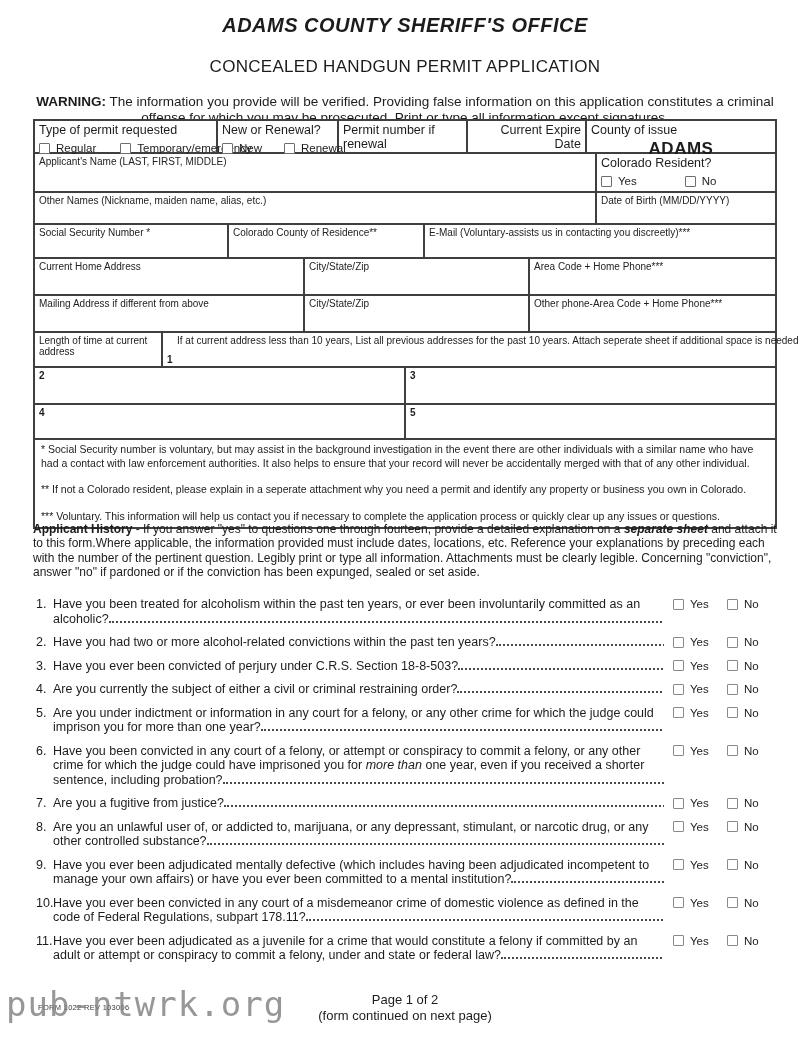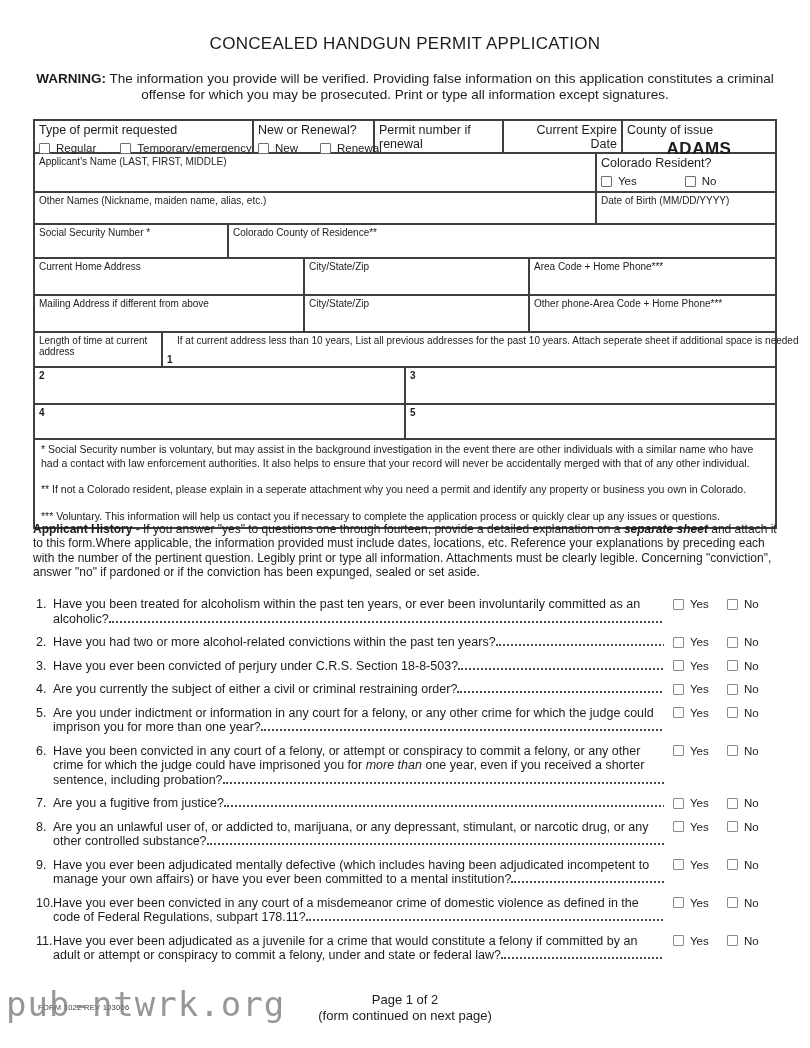--- a/index.html
+++ b/index.html
@@ -68,34 +68,35 @@
     font-size:34px; letter-spacing:1px;
     color:rgba(125,125,125,.8);
     white-space:nowrap;
   }
   .formnum {
     position:absolute; left:38px; top:1003px;
     font-size:7.5px; color:#3a3a3a; letter-spacing:.3px;
   }
 
   
-  .w-c1{width:219px;} .w-c2{width:121px;} .w-c3{width:129px;} .w-c4{width:119px;} .w-c5{width:182px; flex:1;}
+  .w-c1{width:183px;} .w-c2{width:121px;} .w-c3{width:129px;} .w-c4{width:119px;} .w-c5{width:182px; flex:1;}
   .w-name{width:562px;} .w-right{width:182px; flex:1;}
   .w-ssn{width:194px;} .w-cty{width:196px;} .w-mail{width:354px; flex:1;}
   .w-addr{width:270px;} .w-csz{width:225px;} .w-ph{width:182px; flex:1;}
   .w-len{width:132px;} .w-note{width:612px; flex:1;}
   .w-half{width:371px;} .w-half2{width:373px; flex:1;}
   .h-r1{height:33px;} .h-r2{height:39px;} .h-r3{height:32px;} .h-r4{height:34px;}
   .h-r5{height:37px;} .h-r6{height:37px;} .h-r7{height:35px;} .h-r8{height:37px;} .h-r9{height:35px;}
 </style>
 </head>
 <body>
 
 <div class="page">
 
+  <div class="title">ADAMS COUNTY SHERIFF'S OFFICE</div>
   <div class="subtitle">CONCEALED HANDGUN PERMIT APPLICATION</div>
   <div class="warning"><b>WARNING:</b><span> The information you provide will be verified. Providing false information on this application constitutes a criminal offense for which you may be prosecuted. Print or type all information except signatures.</span></div>
 
   <div class="ftable">
 
     <div class="frow h-r1">
       <div class="fcell w-c1">
         <div class="biglabel">Type of permit requested</div>
         <div style="display:flex;">
           <span class="cbline" style="margin-right:24px;">
@@ -160,20 +161,23 @@
         <div class="slabel">Date of Birth  (MM/DD/YYYY)</div>
       </div>
     </div>
 
     <div class="frow h-r4">
       <div class="fcell w-ssn">
         <div class="slabel">Social Security Number *</div>
       </div>
       <div class="fcell w-cty">
         <div class="slabel">Colorado County of Residence**</div>
+      </div>
+      <div class="fcell w-mail">
+        <div class="slabel">E-Mail (Voluntary-assists us in contacting you discreetly)***</div>
       </div>
     </div>
 
     <div class="frow h-r5">
       <div class="fcell w-addr">
         <div class="slabel">Current Home Address</div>
       </div>
       <div class="fcell w-csz">
         <div class="slabel">City/State/Zip</div>
       </div>

